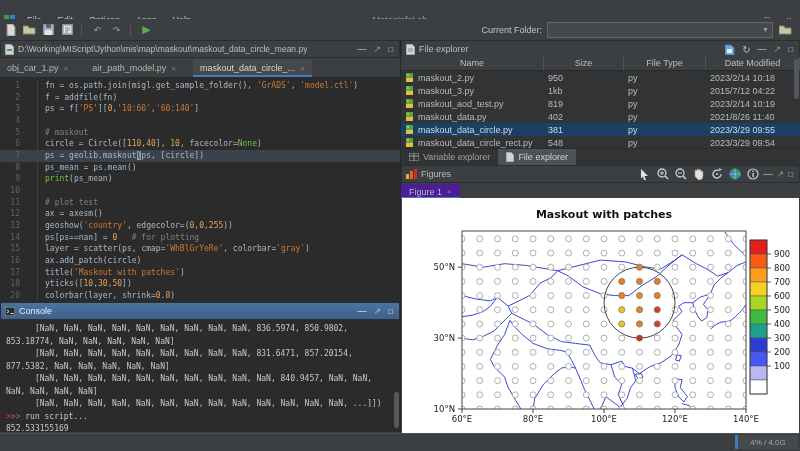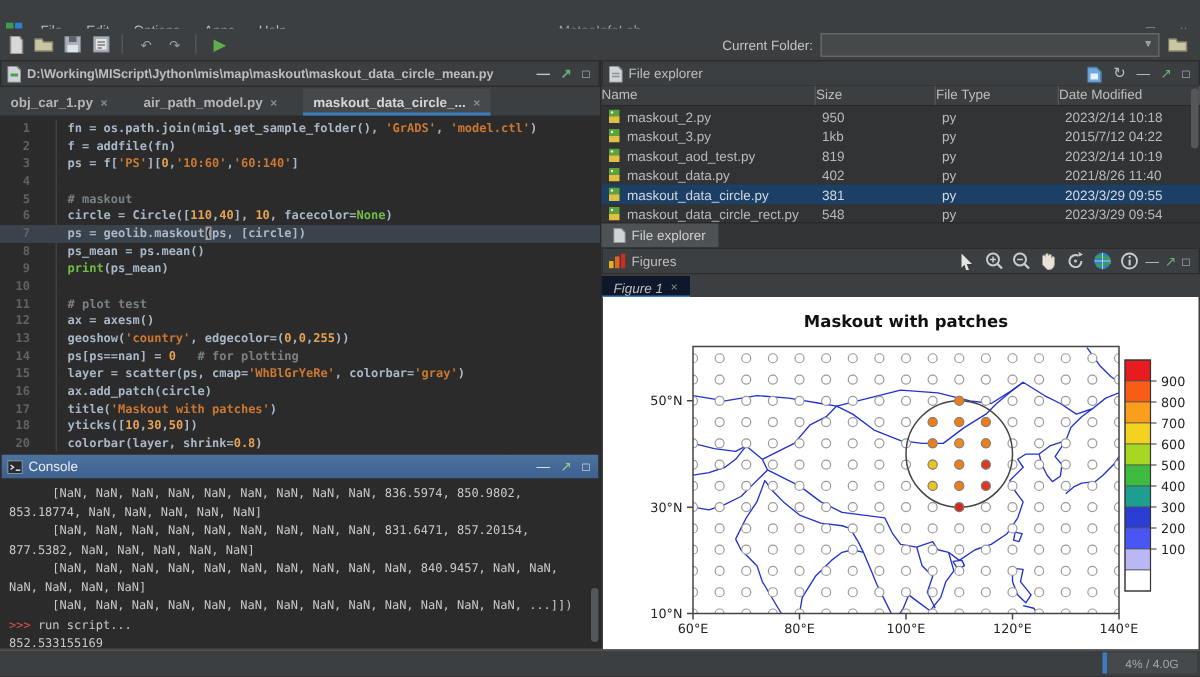--- a/index.html
+++ b/index.html
@@ -22,21 +22,21 @@
   #folder-combo{width:218px;height:14px;background:#45494a;border:1px solid #646668;color:#c0c0c0;
                 display:flex;align-items:center;padding:0 3px;font-size:8.5px;white-space:nowrap;overflow:hidden;}
   #folder-chev{margin-left:auto;color:#9aa0a5;font-size:7px;}
   
   .panel-title{height:16px;background:#3c3f41;border:1px solid #2d2d2d;display:flex;align-items:center;
                padding:0 4px;color:#bdbdbd;}
   .panel-title.blue{background:linear-gradient(#4c739f,#3e608e);color:#e8eef5;border-color:#2d2d2d;}
   .pt-controls{margin-left:auto;display:flex;align-items:center;gap:7px;padding-right:2px;}
   .pt-min{color:#c5c5c5;} .pt-float{color:#6aab73;font-size:9px;} .pt-max{color:#c5c5c5;font-size:8px;}
   
-  #editor-panel{left:0;top:40px;width:400px;height:262px;background:#2b2b2b;border-right:1px solid #282828;font-weight:bold;}
+  #editor-panel{left:0;top:40px;width:400px;height:262px;background:#2b2b2b;border-right:1px solid #282828;}
   #editor-tabs{height:19px;background:#3c3f41;border-bottom:1px solid #2a2a2a;display:flex;align-items:flex-end;gap:10px;}
   .etab{height:18px;display:flex;align-items:center;padding:0 7px;color:#b4b4b4;gap:5px;}
   .etab .x{color:#8a8a8a;font-size:8px;}
   .etab.active{background:#45494b;color:#d6d6d6;box-shadow:inset 0 -2px 0 #3d7dbd;}
   #code-lines{padding-top:2px;font-family:"DejaVu Sans Mono",monospace;font-size:8px;line-height:11.65px;}
   .cl{display:flex;white-space:pre;}
   .cl.cur{background:#3a424c;}
   .gut{width:20px;text-align:right;color:#606366;flex:none;}
   .ct{padding-left:7px;color:#a9b7c6;border-left:1px solid #404040;margin-left:17px;}
   .cl .ct{min-height:11.65px;}
@@ -46,34 +46,34 @@
   #console-panel{left:0;top:302px;width:400px;height:130px;background:#2b2b2b;border-right:1px solid #282828;}
   #console-body{padding:3px 2px 0 6px;font-family:"DejaVu Sans Mono",monospace;font-size:8px;
                 line-height:12.55px;color:#c8c8c8;white-space:pre;}
   .prompt{color:#cf5048;}
   #console-scroll{position:absolute;right:1px;top:90px;width:5px;height:36px;background:#55585a;border-radius:3px;}
   
   #fx-panel{left:401px;top:40px;width:399px;height:125px;background:#3c3f41;}
   #fx-table{position:absolute;left:0;top:17px;width:399px;height:92px;background:#313335;overflow:hidden;}
   .fx-row{display:grid;grid-template-columns:143px 80px 82px 94px;height:13px;align-items:center;color:#b9b9b9;}
   .fx-head{background:#3c3f41;border-bottom:1px solid #2a2a2a;color:#bdbdbd;height:13px;}
-  .fx-head>div{border-right:1px solid #505354;height:13px;line-height:13px;}
+  .fx-head>div{text-align:center;border-right:1px solid #505354;height:13px;line-height:13px;}
   .fx-cell{padding-left:4px;white-space:nowrap;overflow:hidden;}
   .fx-row.sel{background:#1c3f66;color:#cfd8e2;}
   .fx-name{display:flex;align-items:center;gap:4px;padding-left:4px;}
   .pyicon{width:9px;height:9px;flex:none;}
   #fx-scroll{position:absolute;right:1px;top:19px;width:5px;height:40px;background:#55585a;border-radius:3px;}
   #fx-tabs{position:absolute;left:0;bottom:0;width:399px;height:16px;background:#313335;display:flex;align-items:center;border-top:1px solid #2a2a2a;}
   .fx-tab{height:16px;display:flex;align-items:center;gap:4px;padding:0 8px;color:#9da2a6;}
   .fx-tab.active{background:#4e5254;color:#cfcfcf;}
   
   #fig-panel{left:401px;top:165px;width:399px;height:268px;background:#3c3f41;}
   #fig-tabs{height:16px;background:#3c3f41;border-bottom:1px solid #2a2a2a;display:flex;align-items:flex-end;}
-  .ftab{height:15px;display:flex;align-items:center;gap:5px;padding:0 8px;background:#0f172a;color:#bdbdbd;
-        box-shadow:inset 0 -2px 0 #3d7dbd;font-style:italic;}
+  .ftab{height:15px;display:flex;align-items:center;gap:5px;padding:0 8px;background:#4c1d95;color:#bdbdbd;
+        box-shadow:inset 0 -2px 0 #3d7dbd;}
   .ftab .x{color:#8a8a8a;font-size:8px;}
   #fig-canvas{position:absolute;left:1px;top:33px;width:397px;height:235px;background:#ffffff;}
   .tool-ico{width:14px;height:13px;display:flex;align-items:center;justify-content:center;}
   
   #statusbar{left:0;top:433px;width:800px;height:18px;background:#3c3f41;border-top:1px solid #515151;}
   #mem{position:absolute;right:2px;top:435px;width:63px;height:14px;background:#46494b;display:flex;align-items:center;}
   #mem-bar{width:3px;height:14px;background:#3f7cbf;flex:none;}
   #mem-text{flex:1;text-align:center;color:#a5a8aa;font-size:8px;}
   svg{display:block;}
 </style>
@@ -336,20 +336,29 @@
               <span>maskout_data_circle_rect.py</span>
             </div>
             <div class="fx-cell">548</div>
             <div class="fx-cell">py</div>
             <div class="fx-cell">2023/3/29 09:54</div>
           </div>
         </div>
     </div>
     <div id="fx-scroll"></div>
     <div id="fx-tabs">
+        <span class="fx-tab">
+          <span>
+            <svg width="10" height="8">
+              <rect x="0" y="0" width="10" height="8" fill="none" stroke="#9da2a6"></rect>
+              <path d="M0 3h10M5 0v8" stroke="#9da2a6"></path>
+            </svg>
+          </span>
+          <span>Variable explorer</span>
+        </span>
         <span class="fx-tab active">
           <span>
             <svg width="8" height="10">
               <path d="M0 0 h5 l3 3 v7 h-8 z" fill="#cfd4d8" stroke="#7c8288"></path>
             </svg>
           </span>
           <span>File explorer</span>
         </span>
       </div>
   </div>

